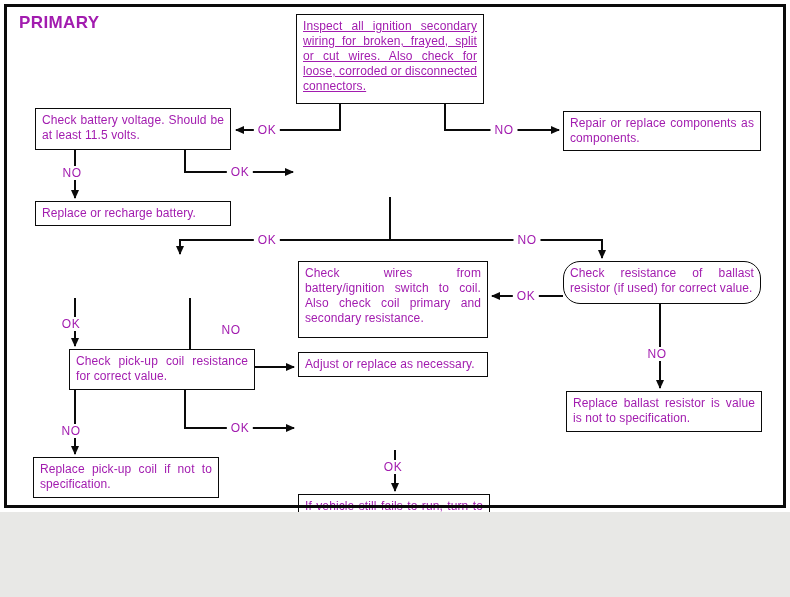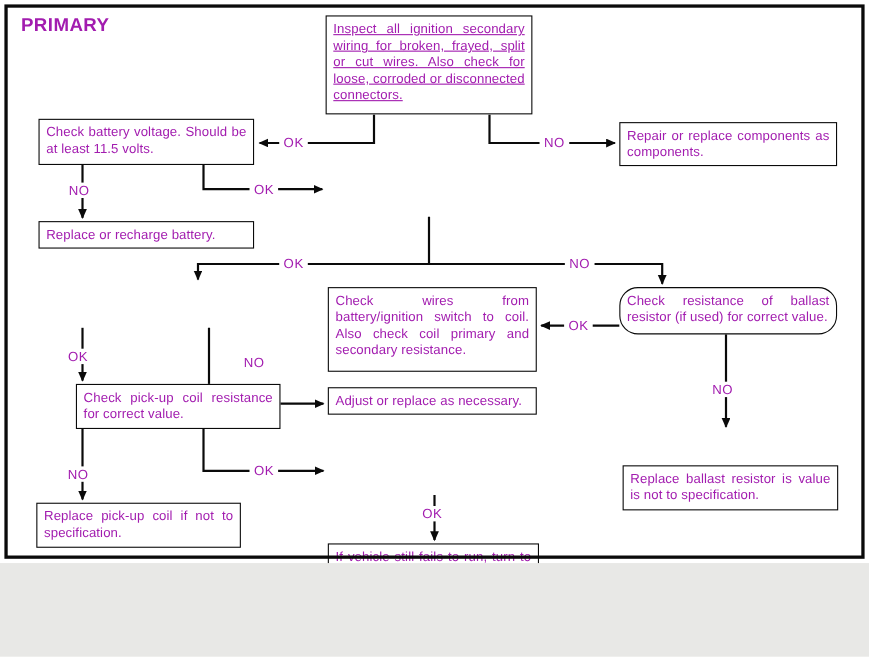--- a/index.html
+++ b/index.html
@@ -90,21 +90,21 @@
 
 
   <div class="node" style="left:298px;top:261px;width:190px;height:77px;">Check wires from battery/ignition switch to coil. Also check coil primary and secondary resistance.</div>
 
   <div class="node" style="left:563px;top:261px;width:198px;height:43px;border-radius:17px;">Check resistance of ballast resistor (if used) for correct value.</div>
 
   <div class="node" style="left:33px;top:349px;width:186px;height:41px;margin-left:36px;">Check pick-up coil resistance for correct value.</div>
 
   <div class="node single" style="left:298px;top:352px;width:190px;height:25px;">Adjust or replace as necessary.</div>
 
-  <div class="node" style="left:566px;top:391px;width:196px;height:41px;margin-top:32px;">Replace ballast resistor is value is not to specification.</div>
+  <div class="node" style="left:566px;top:391px;width:196px;height:41px;">Replace ballast resistor is value is not to specification.</div>
 
 
   <div class="node" style="left:33px;top:457px;width:186px;height:41px;">Replace pick-up coil if not to specification.</div>
 
   <div class="node" style="left:298px;top:494px;width:192px;height:87px;">If vehicle still fails to run, turn to appropriate article in this manual for complete primary ignition checks with specifications.</div>
 
   <div class="elabel" style="left:267px;top:130px;">OK</div>
   <div class="elabel" style="left:504px;top:130px;">NO</div>
   <div class="elabel" style="left:72px;top:173px;">NO</div>
   <div class="elabel" style="left:240px;top:172px;">OK</div>

